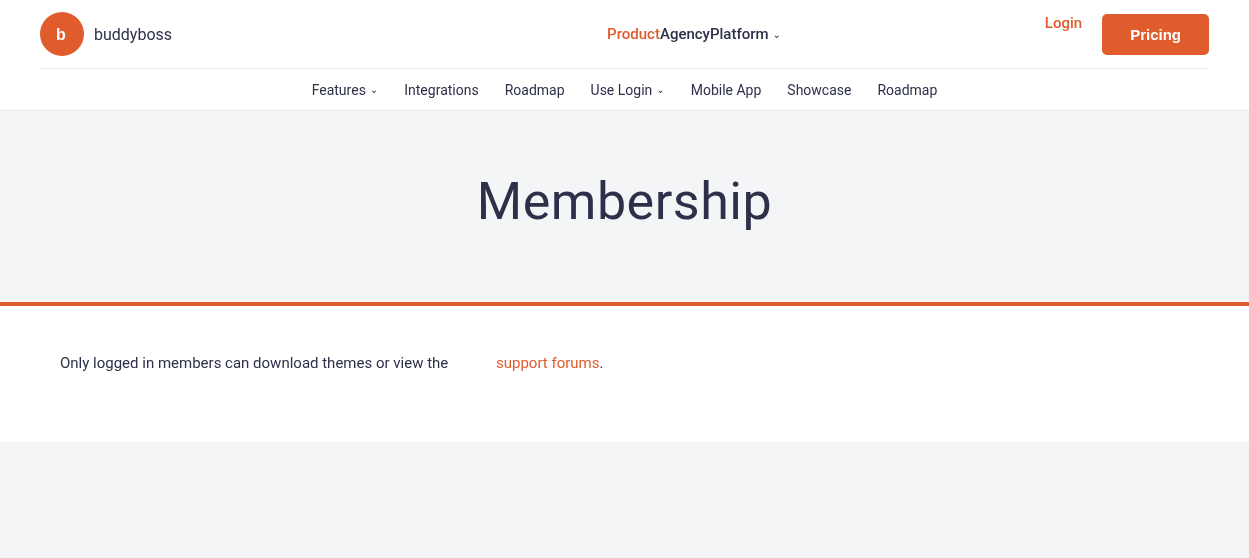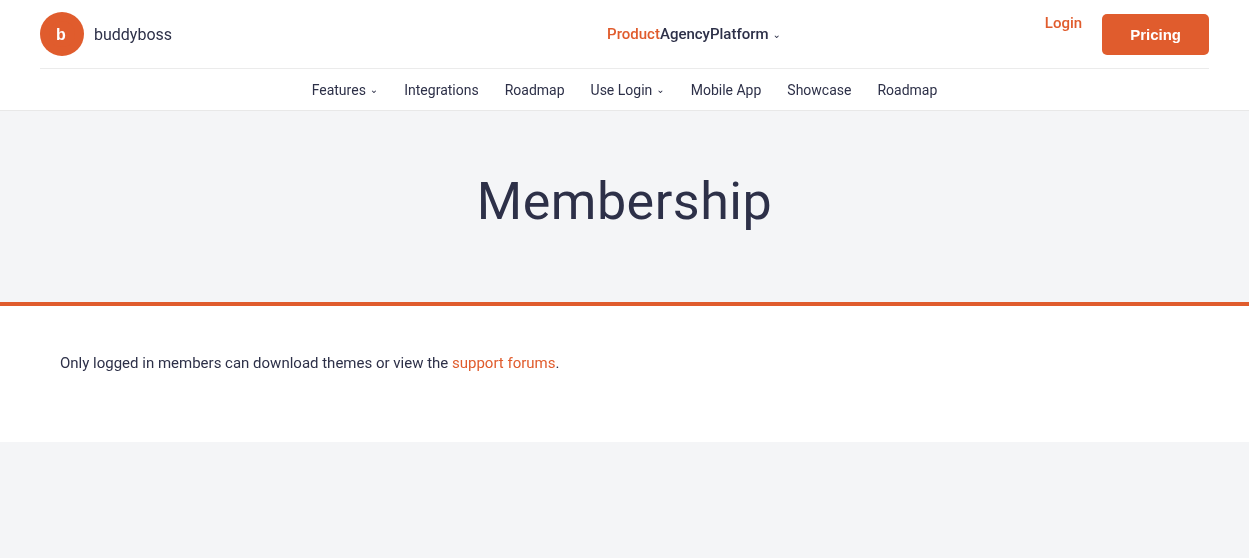--- a/index.html
+++ b/index.html
@@ -165,20 +165,21 @@
     .content-text {
       color: #2d3048;
       font-size: 15px;
       line-height: 1.7;
       margin-bottom: 20px;
     }
 
     .content-text a {
       color: #e05c2d;
       text-decoration: none;
+      margin-left: 44px;
     }
 
     .content-buy {
       color: #2d3048;
       font-size: 15px;
       line-height: 1.7;
     }
 
     .content-buy a {
       color: #e05c2d;

